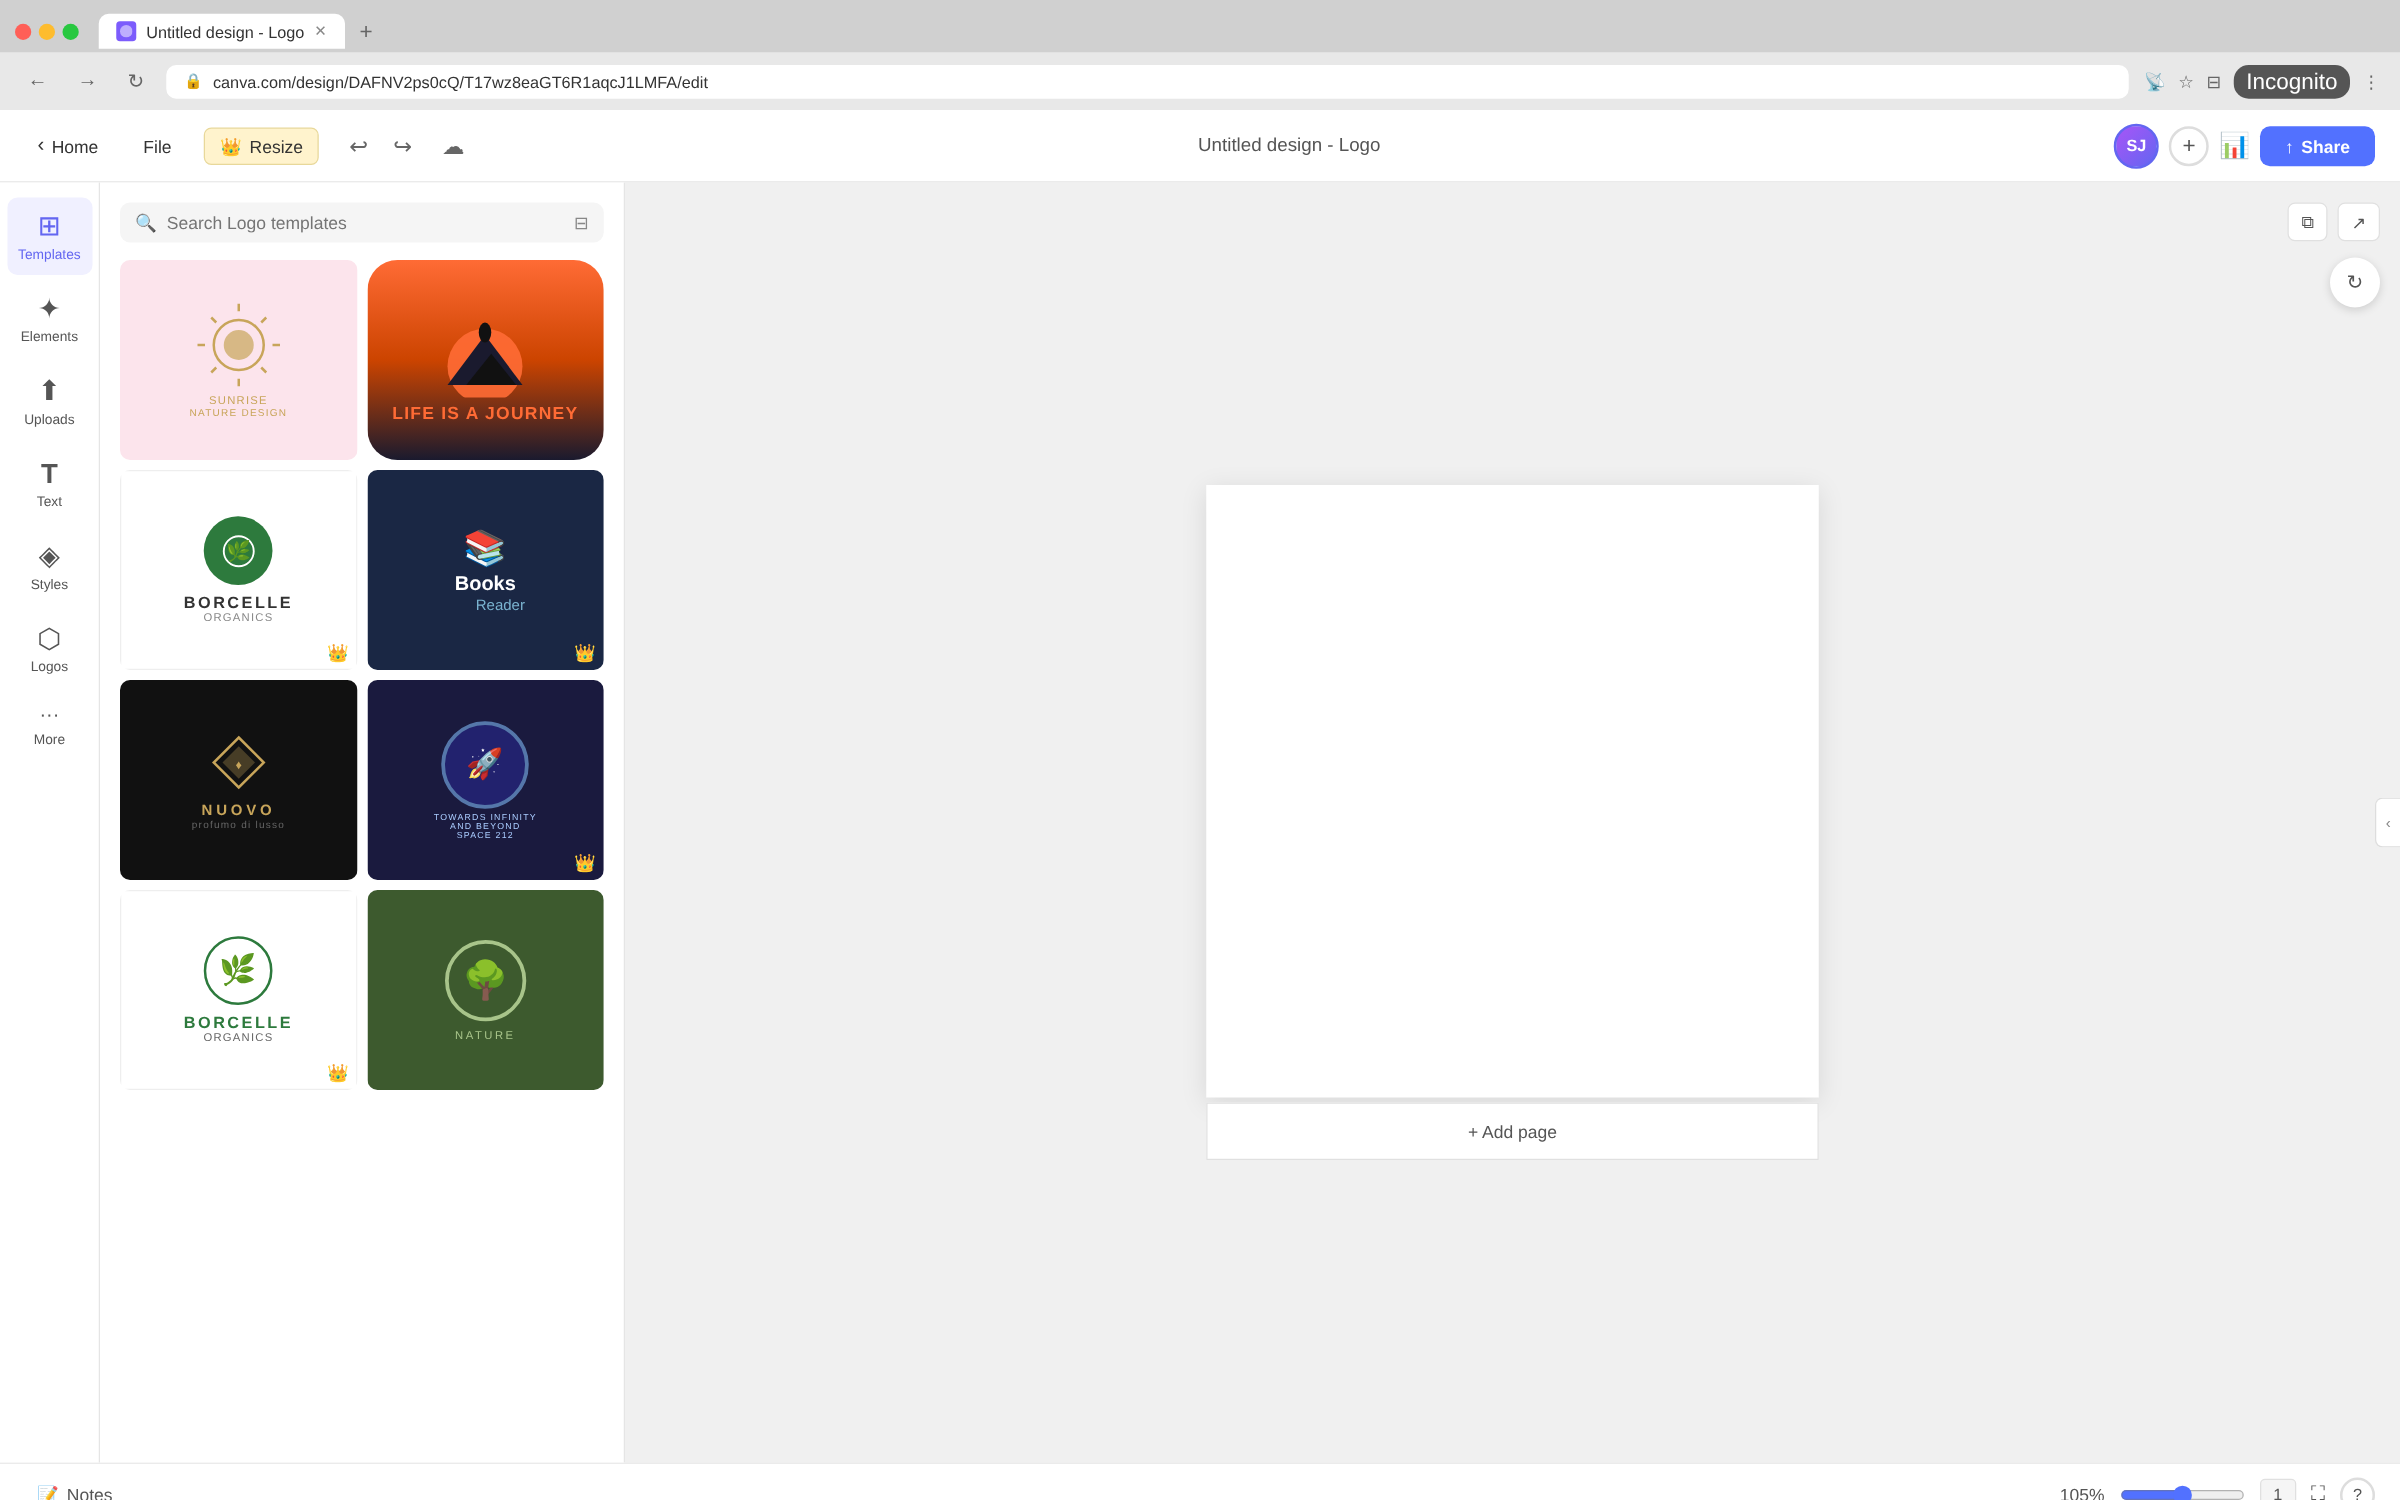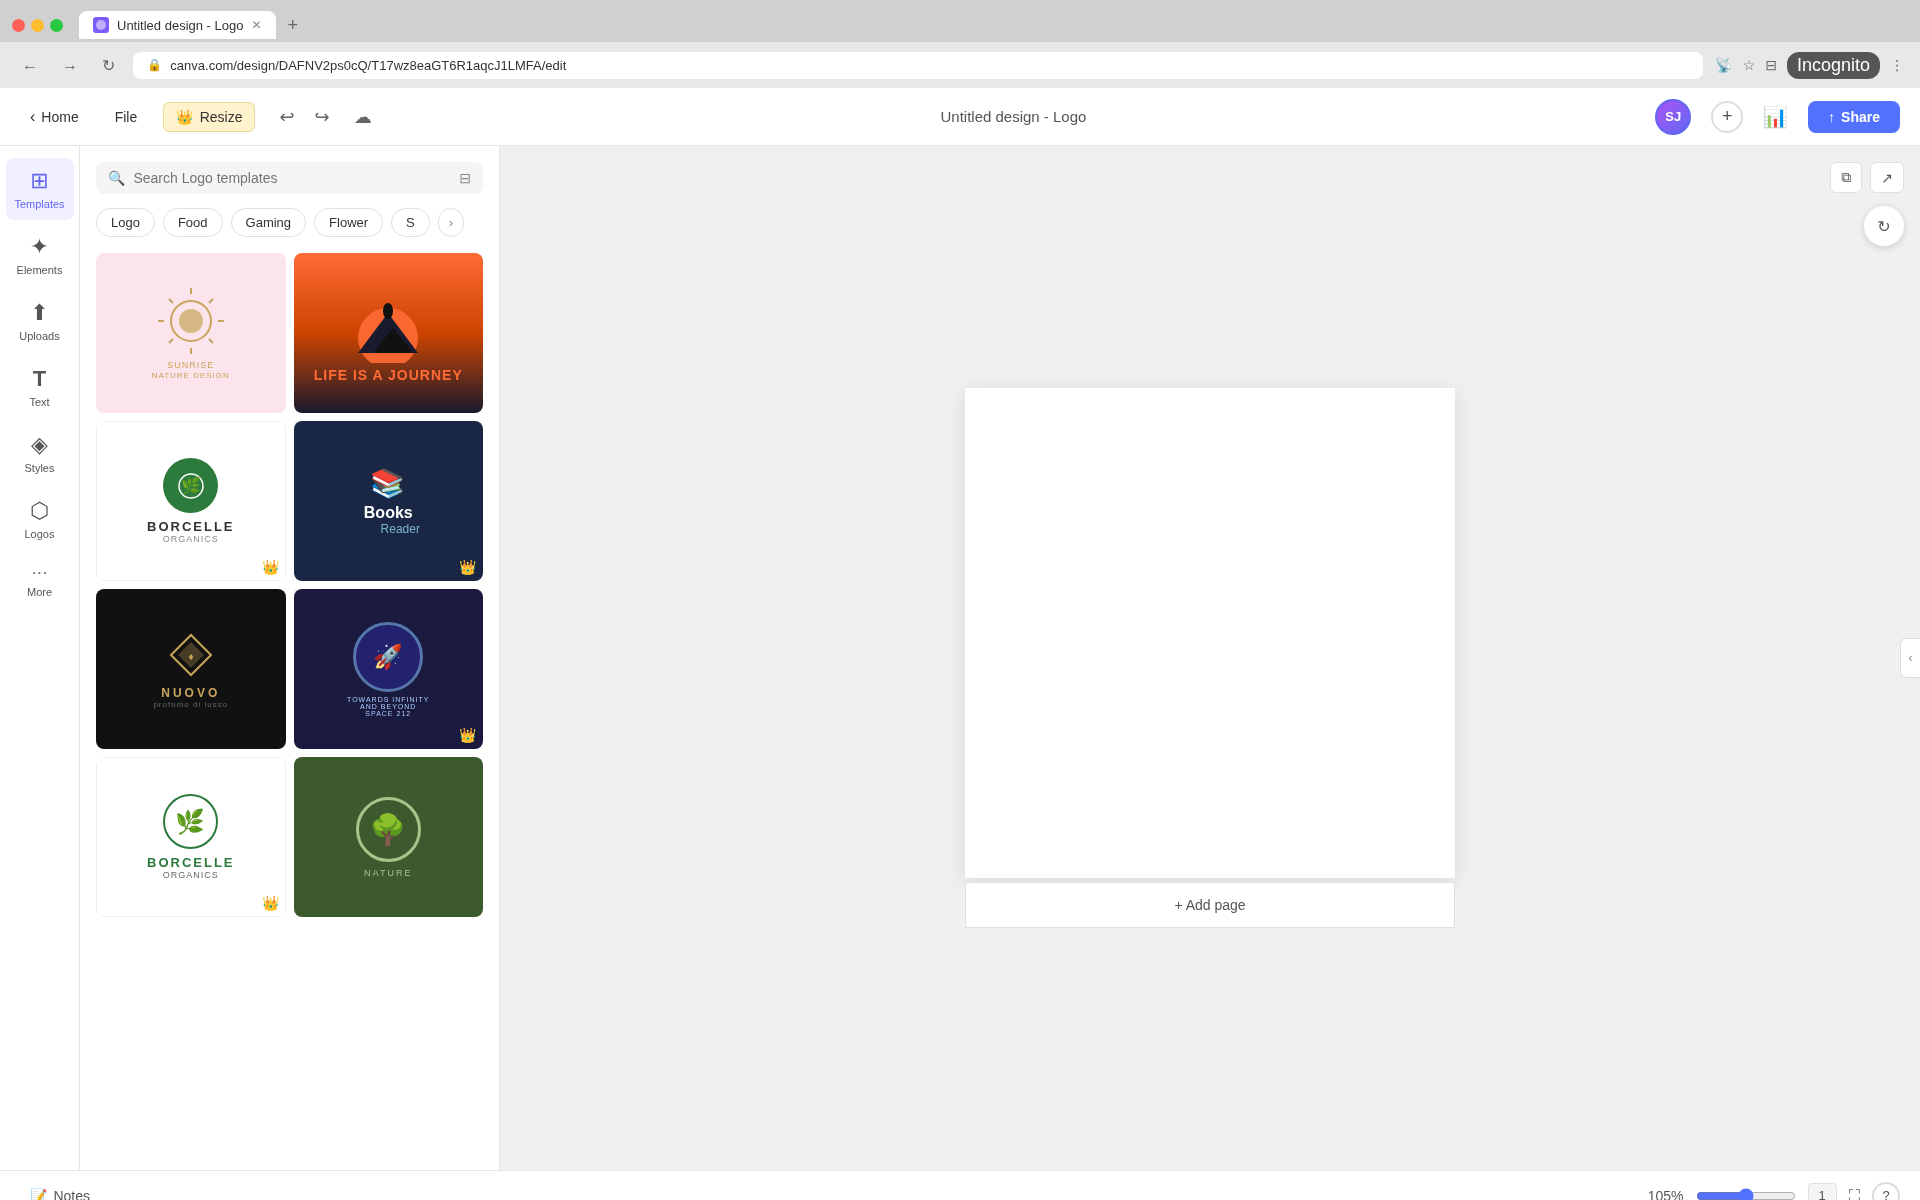--- a/index.html
+++ b/index.html
@@ -29,21 +29,21 @@
     .app-header { display: flex; align-items: center; padding: 0 20px; background: white; height: 58px; border-bottom: 1px solid #e5e5e5; gap: 16px; }
     .home-btn { display: flex; align-items: center; gap: 6px; color: #333; font-size: 14px; font-weight: 500; cursor: pointer; padding: 6px 10px; border-radius: 6px; }
     .chevron-left { font-size: 16px; }
     .file-btn { color: #333; font-size: 14px; cursor: pointer; padding: 6px 10px; border-radius: 6px; }
     .resize-btn { display: flex; align-items: center; gap: 6px; background: #fff3cd; color: #333; font-size: 14px; cursor: pointer; padding: 6px 12px; border-radius: 6px; border: 1px solid #e8d89a; }
     .resize-crown { color: #f5a623; }
     .undo-redo { display: flex; gap: 4px; }
     .undo-redo button { background: none; border: none; color: #666; cursor: pointer; font-size: 18px; padding: 4px 8px; border-radius: 4px; }
     .save-cloud { color: #666; font-size: 18px; cursor: pointer; }
     .header-center { flex: 1; text-align: center; font-size: 15px; color: #555; }
-    .header-right { display: flex; align-items: center; gap: 20px; }
+    .header-right { display: flex; align-items: center; gap: 8px; }
     .avatar { width: 36px; height: 36px; border-radius: 50%; background: linear-gradient(135deg, #a855f7, #6366f1); display: flex; align-items: center; justify-content: center; color: white; font-weight: 600; font-size: 13px; cursor: pointer; border: 2px solid #6366f1; }
     .plus-btn { width: 32px; height: 32px; border-radius: 50%; border: 2px solid #ddd; display: flex; align-items: center; justify-content: center; color: #555; font-size: 18px; cursor: pointer; }
     .chart-btn { color: #555; font-size: 20px; cursor: pointer; }
     .share-btn { background: #5271ff; color: white; border: none; border-radius: 8px; padding: 8px 20px; font-size: 14px; font-weight: 600; cursor: pointer; display: flex; align-items: center; gap: 6px; }
 
     
     .main-layout { display: flex; height: calc(1200px - 88px - 88px); }
 
     
     .sidebar { width: 80px; background: white; border-right: 1px solid #e5e5e5; display: flex; flex-direction: column; align-items: center; padding: 12px 0; gap: 4px; }
@@ -64,21 +64,21 @@
     .filter-chips { display: flex; gap: 8px; margin-bottom: 16px; overflow-x: auto; flex-wrap: nowrap; }
     .filter-chips::-webkit-scrollbar { display: none; }
     .chip { padding: 6px 14px; border-radius: 20px; border: 1px solid #e0e0e0; font-size: 13px; color: #333; cursor: pointer; white-space: nowrap; background: white; }
     .chip-arrow { padding: 6px 10px; border-radius: 20px; border: 1px solid #e0e0e0; font-size: 13px; color: #888; cursor: pointer; background: white; }
 
     .templates-grid { display: grid; grid-template-columns: 1fr 1fr; gap: 8px; }
     .template-card { border-radius: 8px; overflow: hidden; cursor: pointer; position: relative; }
 
     
     .tc-sunrise { background: #fce4ec; height: 160px; display: flex; flex-direction: column; align-items: center; justify-content: center; }
-    .tc-journey { background: linear-gradient(180deg, #ff6b35 0%, #cc4400 50%, #1a1a2e 100%); height: 160px; display: flex; flex-direction: column; align-items: center; justify-content: center; }
+    .tc-journey { background: linear-gradient(180deg, #ff6b35 0%, #cc4400 50%, #1a1a2e 100%); height: 160px; display: flex; flex-direction: column; align-items: center; justify-content: center; border-radius: 24px; }
     .tc-borcelle { background: white; height: 160px; display: flex; flex-direction: column; align-items: center; justify-content: center; border: 1px solid #eee; }
     .tc-books { background: #1a2744; height: 160px; display: flex; flex-direction: column; align-items: center; justify-content: center; }
     .tc-nuovo { background: #111; height: 160px; display: flex; flex-direction: column; align-items: center; justify-content: center; }
     .tc-space { background: #1a1a3e; height: 160px; display: flex; flex-direction: column; align-items: center; justify-content: center; }
     .tc-borcelle2 { background: white; height: 160px; display: flex; flex-direction: column; align-items: center; justify-content: center; border: 1px solid #eee; }
     .tc-nature { background: #3d5a2e; height: 160px; display: flex; flex-direction: column; align-items: center; justify-content: center; }
     .sunrise-text { font-size: 10px; color: #c8a55a; text-align: center; margin-top: 4px; letter-spacing: 1px; }
     .journey-text { color: #ff6b35; font-weight: 900; font-size: 14px; letter-spacing: 1px; margin-top: 4px; }
     .borcelle-text { font-size: 13px; font-weight: 700; color: #333; letter-spacing: 2px; margin-top: 6px; }
     .borcelle-sub { font-size: 9px; color: #888; letter-spacing: 1px; }
@@ -217,28 +217,20 @@
     </div>
   </div>
 
   <div class="templates-panel">
     <div class="search-bar">
       <span class="search-icon">🔍</span>
       <input type="text" placeholder="Search Logo templates" style="">
       <span class="filter-icon">⊟</span>
     </div>
 
-    <div class="filter-chips">
-      <span class="chip">Logo</span>
-      <span class="chip">Food</span>
-      <span class="chip">Gaming</span>
-      <span class="chip">Flower</span>
-      <span class="chip">S</span>
-      <span class="chip-arrow">›</span>
-    </div>
 
     <div class="templates-grid">
 
       <div class="template-card">
         <div class="tc-sunrise">
           <svg width="70" height="70" viewBox="0 0 70 70">
             <circle cx="35" cy="35" r="20" fill="none" stroke="#c8a55a" stroke-width="2"></circle>
             <circle cx="35" cy="35" r="12" fill="#c8a55a" opacity="0.7"></circle>
 
             <line x1="35" y1="8" x2="35" y2="2" stroke="#c8a55a" stroke-width="2"></line>

